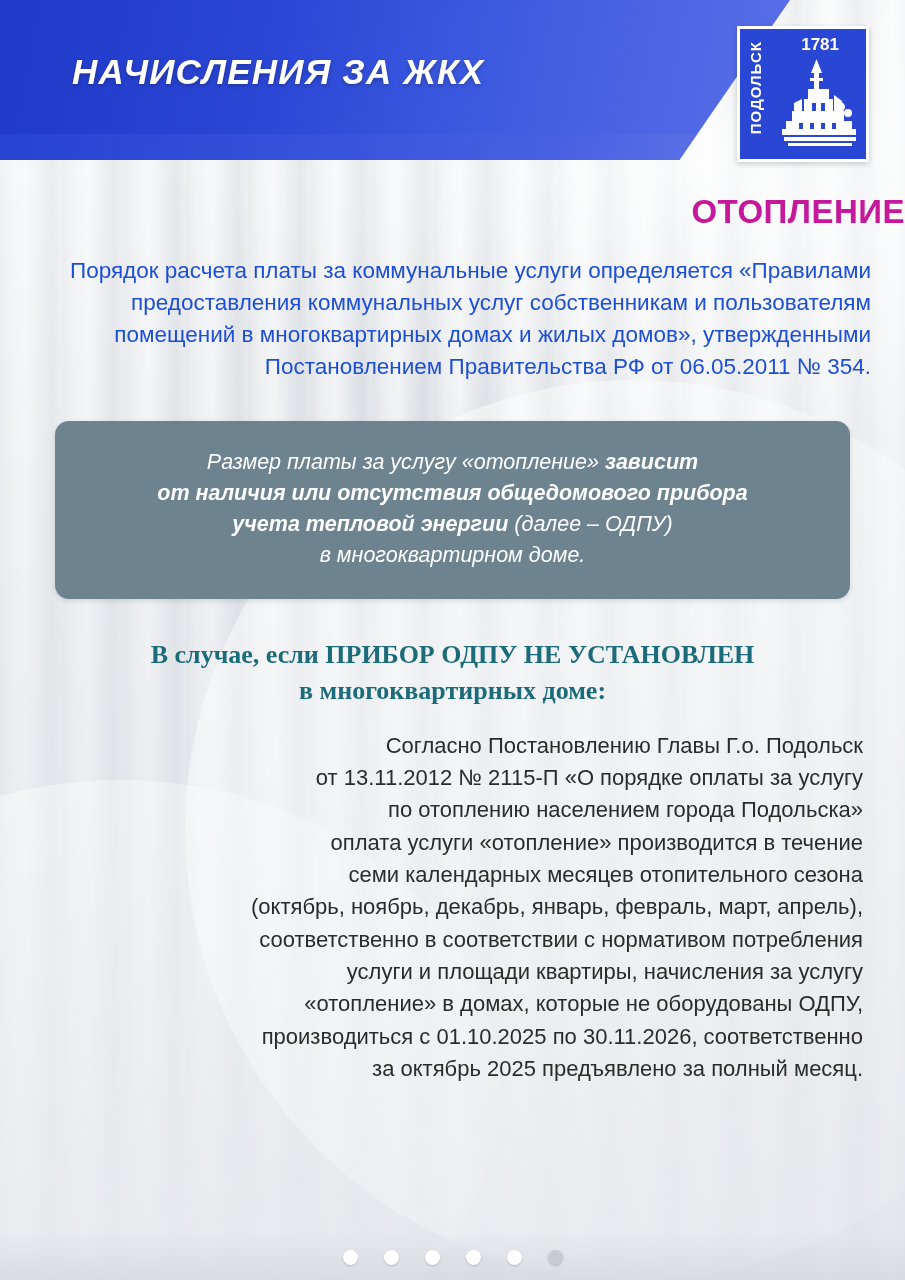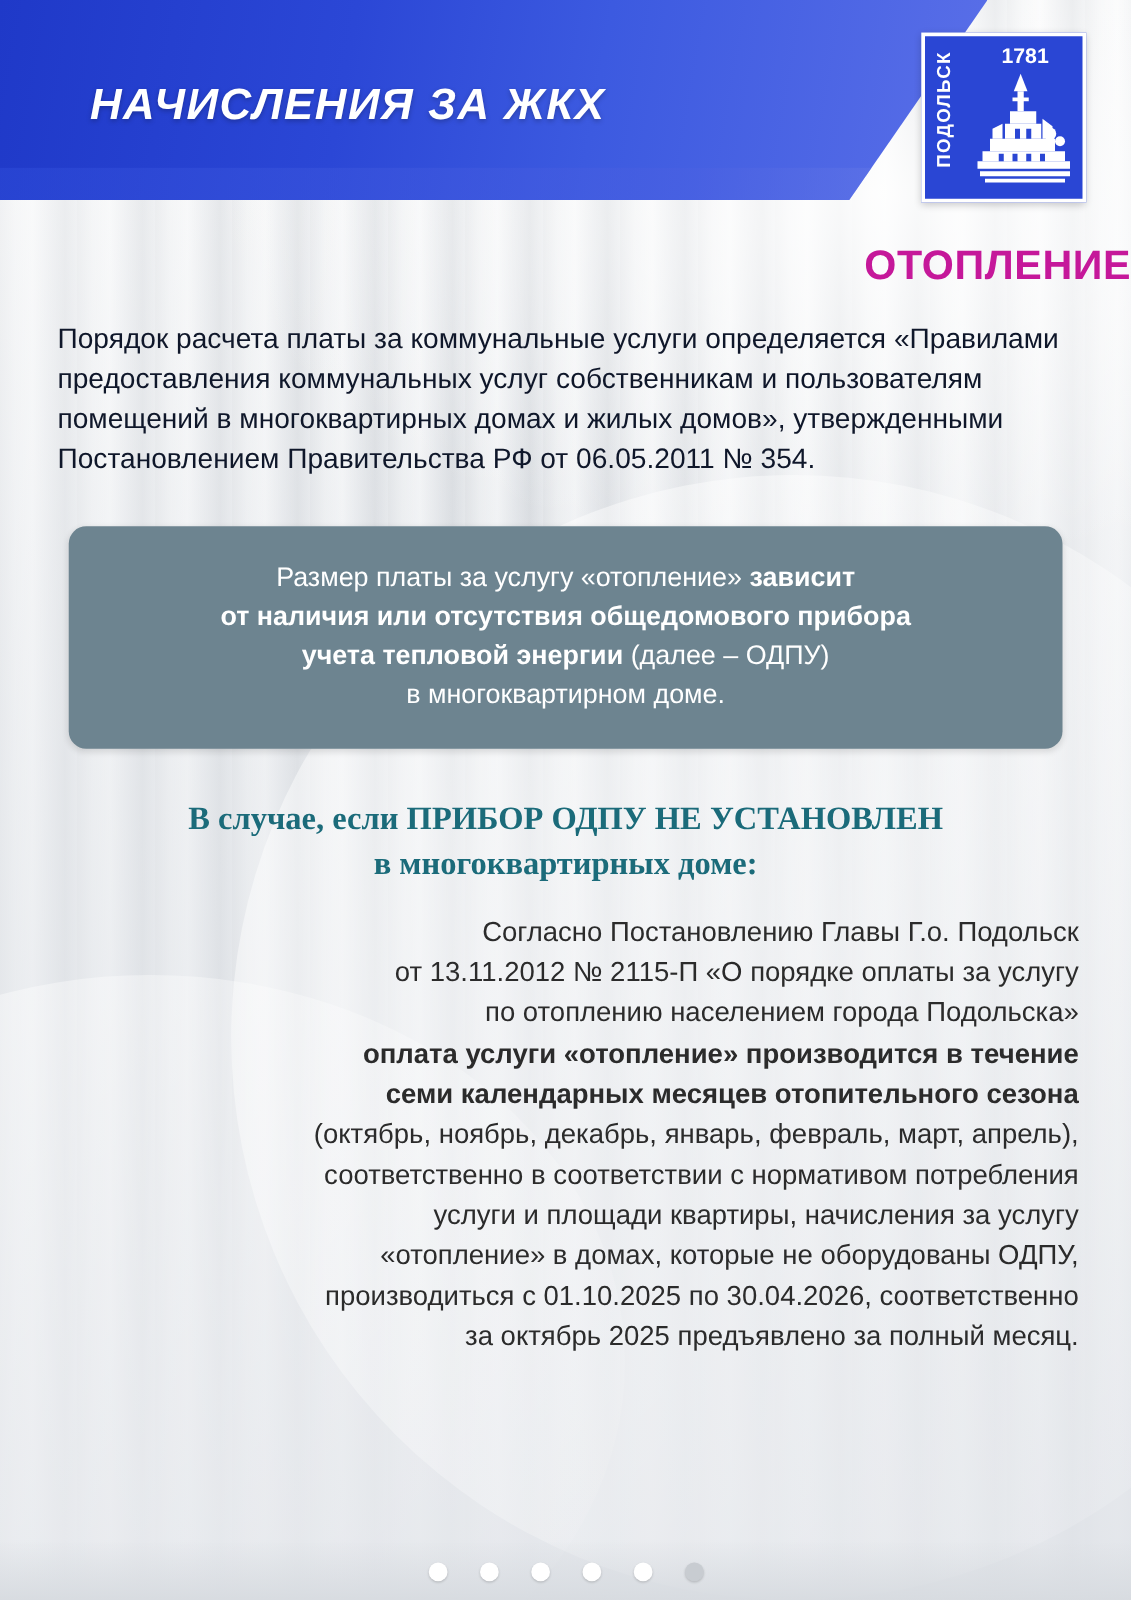--- a/index.html
+++ b/index.html
@@ -81,21 +81,20 @@
   .header-title {
     position: absolute;
     left: 72px;
     top: 52px;
     color: #ffffff;
     font-size: 35px;
     font-weight: bold;
     font-style: italic;
     letter-spacing: 1.2px;
     text-shadow: 0 2px 4px rgba(0,0,0,0.25);
-    margin-top: 12px;
   }
 
   
   .emblem {
     position: absolute;
     right: 36px;
     top: 26px;
     width: 132px;
     height: 136px;
     background: #2a46d4;
@@ -133,37 +132,38 @@
   .h-otoplenie {
     text-align: right;
     margin-top: 28px;
     color: #c5189a;
     font-size: 33px;
     font-weight: bold;
     letter-spacing: .5px;
   }
   .para {
     margin: 24px 34px 0 46px;
-    text-align: left;
-    color: #0f172a;
+    text-align: right;
+    color: #1d4ed8;
     font-size: 22.5px;
     line-height: 1.42;
   }
 
   
   .callout {
     margin: 38px 55px 0 55px;
     background: #6d8490;
     border-radius: 14px;
     padding: 26px 30px 28px 30px;
     color: #ffffff;
     text-align: center;
     font-size: 21.5px;
     line-height: 1.45;
     box-shadow: 0 2px 5px rgba(0,0,0,0.12);
+    font-style: italic;
   }
   .callout b { font-weight: bold; }
 
   
   .h-teal {
     margin: 38px 40px 0 40px;
     text-align: center;
     color: #1b6b7a;
     font-size: 26px;
     font-weight: bold;
@@ -172,21 +172,21 @@
   }
 
   
   .body-block {
     margin: 22px 42px 0 42px;
     text-align: right;
     color: #2b2b2b;
     font-size: 22px;
     line-height: 1.47;
   }
-  .body-block b { font-weight: bold; }
+  .body-block b { font-weight: normal; }
 
   
   .footer {
     position: absolute;
     left: 0;
     bottom: 0;
     width: 100%;
     height: 46px;
     background: linear-gradient(180deg, rgba(224,227,231,0.1), rgba(215,219,224,0.95));
     display: flex;
@@ -269,21 +269,21 @@
   <div class="body-block">
     <span>Согласно Постановлению Главы Г.о. Подольск</span><br>
     <span>от 13.11.2012 № 2115-П  «О порядке оплаты за услугу</span><br>
     <span>по отоплению населением города Подольска»</span><br>
     <b>оплата услуги «отопление» производится в течение</b><br>
     <b>семи календарных месяцев отопительного сезона</b><br>
     <span>(октябрь, ноябрь, декабрь, январь, февраль, март, апрель),</span><br>
     <span>соответственно в соответствии с нормативом потребления</span><br>
     <span>услуги и площади квартиры, начисления за услугу</span><br>
     <span>«отопление» в домах, которые не оборудованы ОДПУ,</span><br>
-    <span>производиться с 01.10.2025 по 30.04.2026, соответственно</span><br>
+    <span>производиться с 01.10.2025 по 30.11.2026, соответственно</span><br>
     <span>за октябрь 2025 предъявлено за полный месяц.</span>
   </div>
 
 </div>
 
 <div class="footer">
   <div class="dot"></div>
   <div class="dot"></div>
   <div class="dot"></div>
   <div class="dot"></div>

